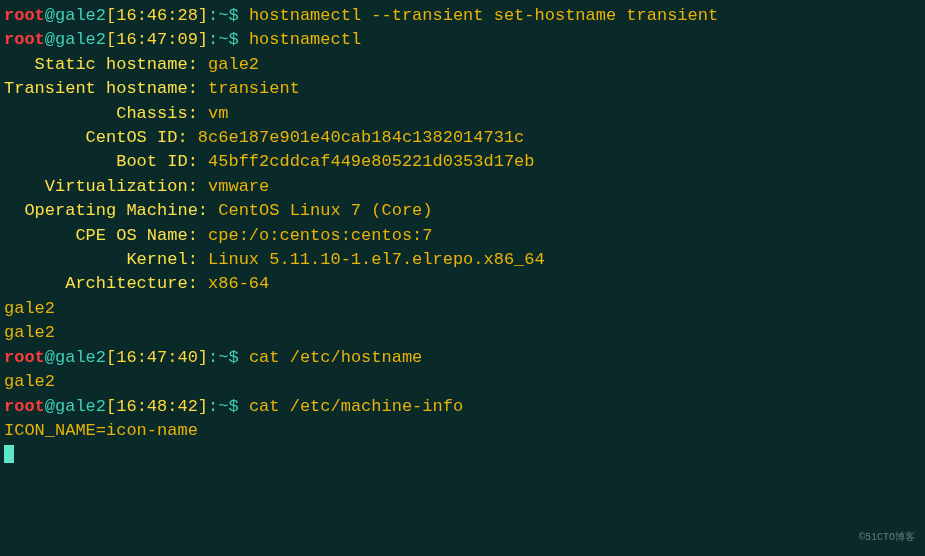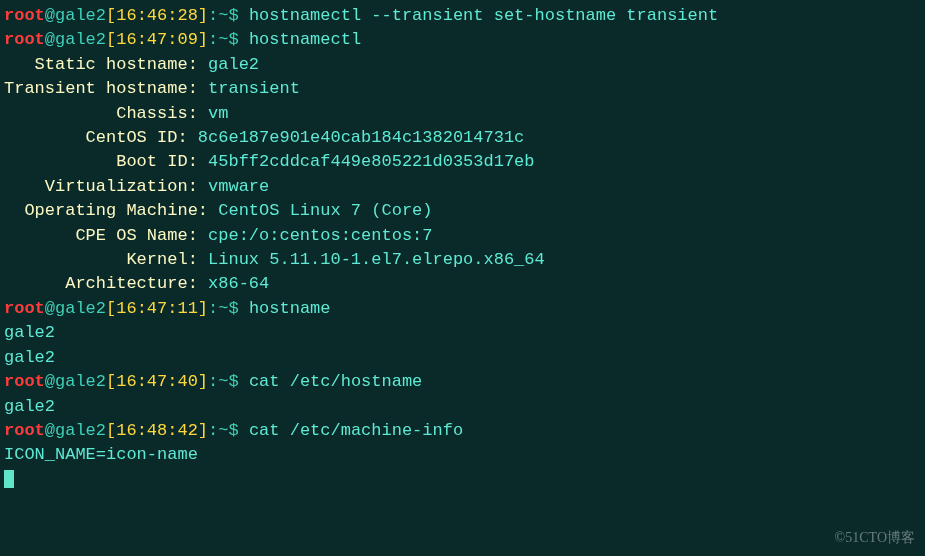--- a/index.html
+++ b/index.html
@@ -17,37 +17,37 @@
     position: relative;
     font-weight: 500;
   }
   .line {
     white-space: pre;
     display: block;
   }
   .red { color: #ff3b3b; font-weight: bold; }
   .teal { color: #3fd0b8; }
   .yellow { color: #ffd83a; font-weight: normal; }
-  .cyan-bright { color: #5eead4; }
-  .label { color: #fef9c3; }
+  .cyan-bright { color: #eab308; }
+  .label { color: #fde047; }
   .cursor {
     display: inline-block;
     width: 10px;
     height: 18px;
     background: #5fe6c9;
     vertical-align: text-bottom;
     margin-bottom: 1px;
   }
   .watermark {
     position: absolute;
     bottom: 6px;
     right: 10px;
     color: rgba(180,190,195,0.55);
-    font-size: 14px;
-    font-family: Liberation Serif, serif;
+    font-size: 10px;
+    font-family: Liberation Mono, monospace;
   }
 </style>
 </head>
 <body>
 
 <div>
 
   <span class="line"><span class="red">root</span><span class="teal">@</span><span class="teal">gale2</span><span class="yellow">[16:46:28]</span><span class="teal">:~$ </span><span class="cyan-bright">hostnamectl --transient set-hostname transient</span></span>
 
   <span class="line"><span class="red">root</span><span class="teal">@</span><span class="teal">gale2</span><span class="yellow">[16:47:09]</span><span class="teal">:~$ </span><span class="cyan-bright">hostnamectl</span></span>
@@ -56,21 +56,20 @@
   <span class="line"><span class="label">Transient hostname: </span><span class="cyan-bright">transient</span></span>
   <span class="line"><span class="label">           Chassis: </span><span class="cyan-bright">vm</span></span>
   <span class="line"><span class="label">        CentOS ID: </span><span class="cyan-bright">8c6e187e901e40cab184c1382014731c</span></span>
   <span class="line"><span class="label">           Boot ID: </span><span class="cyan-bright">45bff2cddcaf449e805221d0353d17eb</span></span>
   <span class="line"><span class="label">    Virtualization: </span><span class="cyan-bright">vmware</span></span>
   <span class="line"><span class="label">  Operating Machine: </span><span class="cyan-bright">CentOS Linux 7 (Core)</span></span>
   <span class="line"><span class="label">       CPE OS Name: </span><span class="cyan-bright">cpe:/o:centos:centos:7</span></span>
   <span class="line"><span class="label">            Kernel: </span><span class="cyan-bright">Linux 5.11.10-1.el7.elrepo.x86_64</span></span>
   <span class="line"><span class="label">      Architecture: </span><span class="cyan-bright">x86-64</span></span>
 
-  <span class="line"><span class="red">root</span><span class="teal">@</span><span class="teal">gale2</span><span class="yellow">[16:47:11]</span><span class="teal">:~$ </span><span class="cyan-bright">hostname</span></span>
   <span class="line cyan-bright">gale2</span>
 
   <span class="line cyan-bright">gale2</span>
 
   <span class="line"><span class="red">root</span><span class="teal">@</span><span class="teal">gale2</span><span class="yellow">[16:47:40]</span><span class="teal">:~$ </span><span class="cyan-bright">cat /etc/hostname</span></span>
   <span class="line cyan-bright">gale2</span>
 
   <span class="line"><span class="red">root</span><span class="teal">@</span><span class="teal">gale2</span><span class="yellow">[16:48:42]</span><span class="teal">:~$ </span><span class="cyan-bright">cat /etc/machine-info</span></span>
   <span class="line cyan-bright">ICON_NAME=icon-name</span>
 

